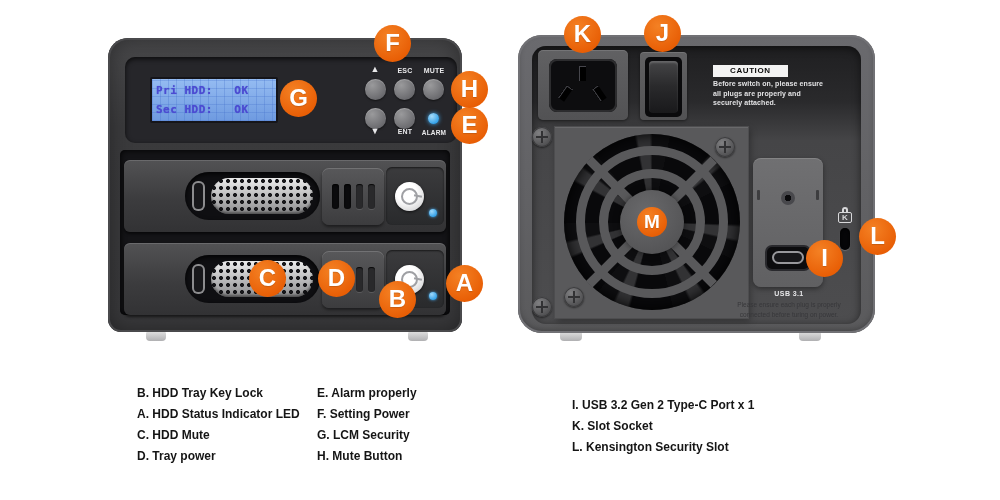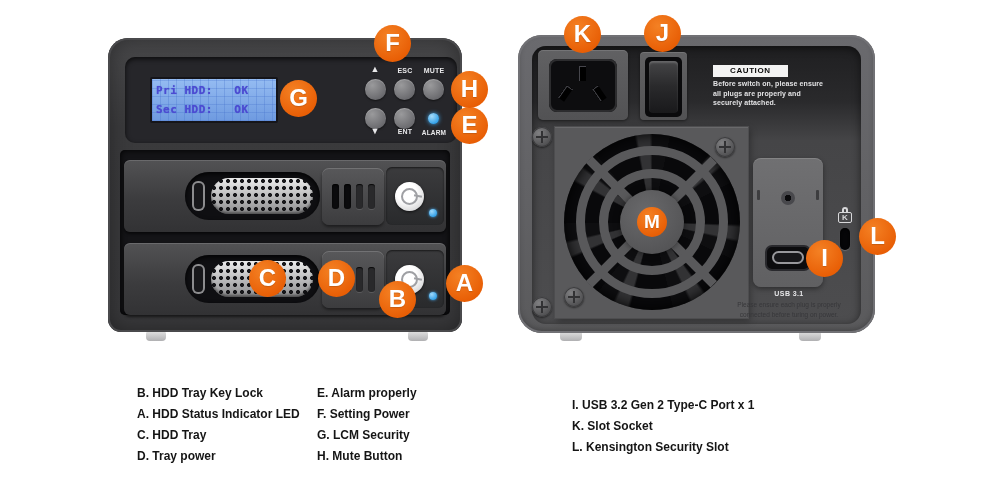--- a/index.html
+++ b/index.html
@@ -264,21 +264,21 @@
   <div class="callout a" style="left:451px;top:71px;">H</div>
   <div class="callout a" style="left:806px;top:240px;">I</div>
   <div class="callout a" style="left:644px;top:15px;">J</div>
   <div class="callout a" style="left:564px;top:16px;">K</div>
   <div class="callout a" style="left:859px;top:218px;">L</div>
   <div class="callout small a" style="left:637px;top:207px;">M</div>
 
   <div class="legend-col a" style="left:137px;top:383px;">
     <div>B. HDD Tray Key Lock</div>
     <div>A. HDD Status Indicator LED</div>
-    <div>C. HDD Tray</div>
+    <div>C. HDD Mute</div>
     <div>D. Tray power</div>
   </div>
   <div class="legend-col a" style="left:317px;top:383px;">
     <div>E. Alarm properly</div>
     <div>F. Setting Power</div>
     <div>G. LCM Security</div>
     <div>H. Mute Button</div>
   </div>
   <div class="legend-col a" style="left:572px;top:379px;margin-top:16px;">
     <div>I. USB 3.2 Gen 2 Type-C Port x 1</div>

